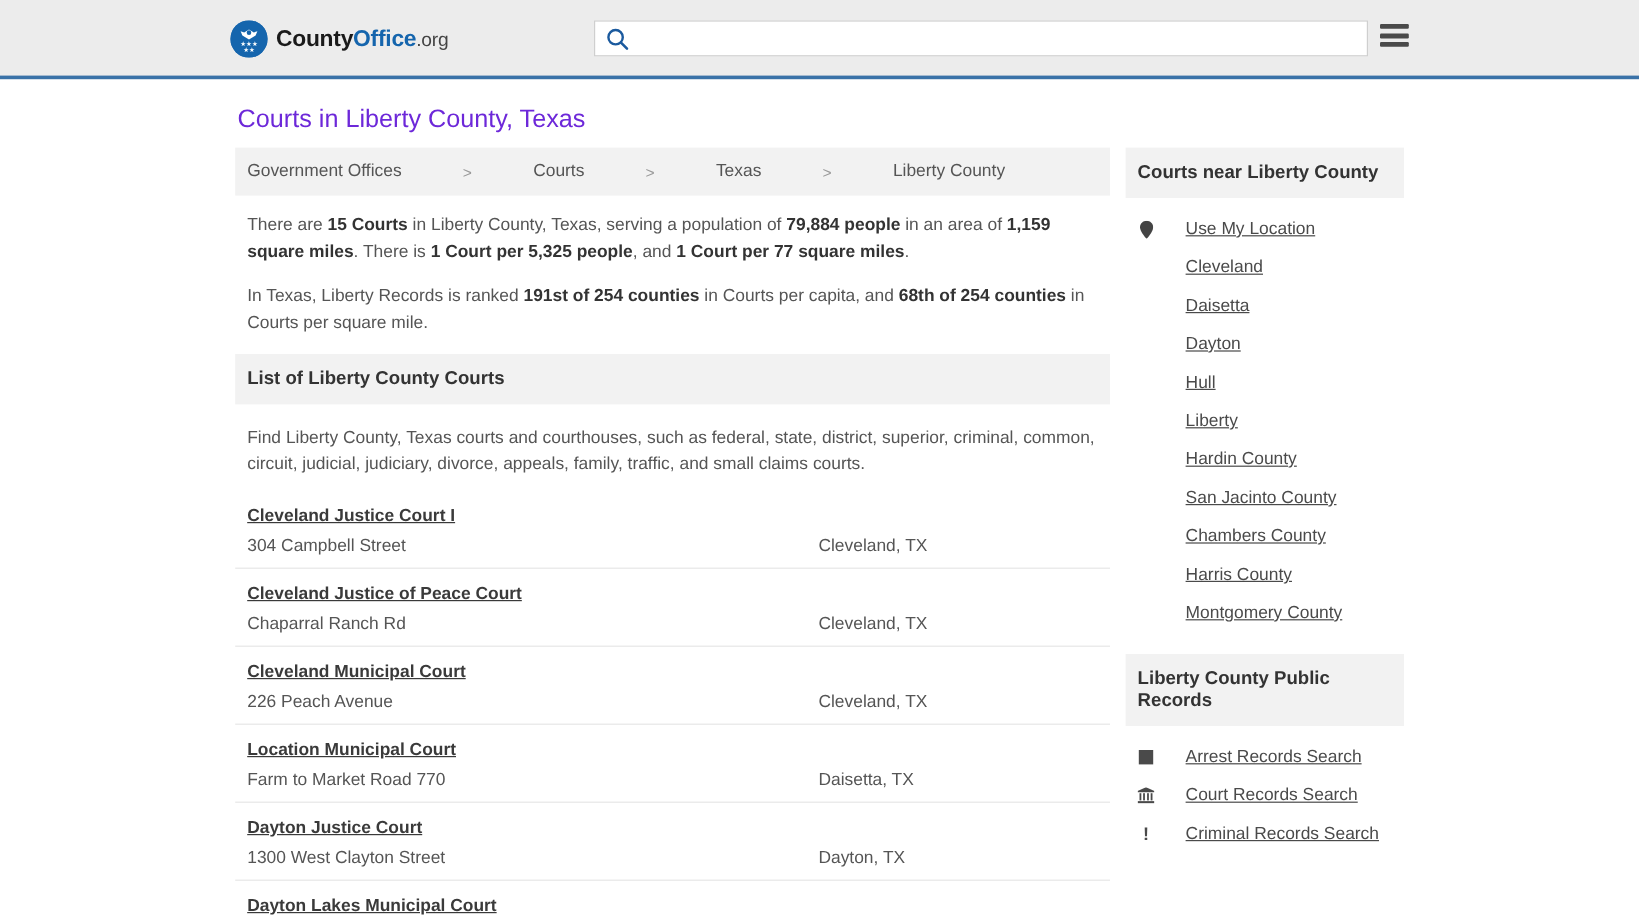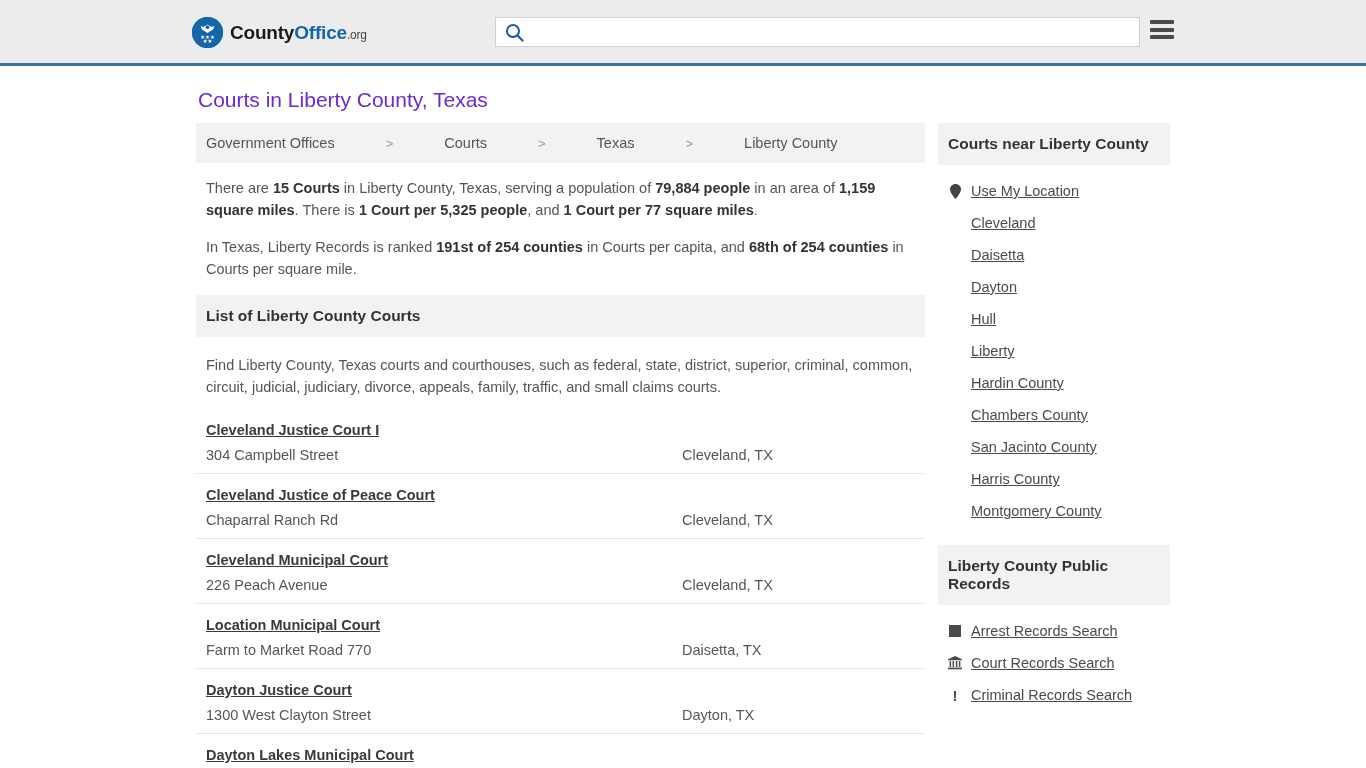--- a/index.html
+++ b/index.html
@@ -26,21 +26,21 @@
   .logo-mark {
     width: 31px; height: 31px; border-radius: 50%;
     background: #1565ad; position: relative; flex: none;
   }
   .logo-mark svg { position:absolute; left:0; top:0; }
   .logo-text {
     font-size: 19px; color: #1a1a1a; letter-spacing: -0.2px; white-space: nowrap;
   }
   .logo-text .b { font-weight: bold; color: #1a1a1a; }
   .logo-text .blue { color: #1565ad; font-weight: bold; }
-  .logo-text .org { color: #444; font-size: 12px; }
+  .logo-text .org { color: #444; font-size: 16px; }
 
   .search-wrap {
     position: absolute; left: 495px; top: 17px;
     width: 645px; height: 30px;
     background: #fff; border: 1px solid #cfcfcf;
     display: flex; align-items: center;
   }
   .search-input {
     flex: 1; height: 28px; border: 0; outline: none;
     padding: 0 10px; font-size: 14.5px; color: #333;
@@ -102,21 +102,21 @@
     margin-bottom: 9px;
   }
   .court-meta { display: flex; font-size: 14.5px; color: #555; }
   .court-addr { width: 476px; }
   .court-city { }
 
   
   .side-panel { margin-bottom: 14px; }
   .side-links { padding: 10px 10px 4px 10px; }
   .side-link-row {
-    display: flex; align-items: center; gap: 9px; padding: 8px 0;
+    display: flex; align-items: center; gap: 26px; padding: 8px 0;
   }
   .side-link {
     font-size: 14.5px; color: #4a4a4a; text-decoration: underline; cursor: pointer;
   }
   .ico { width: 14px; flex: none; display: flex; align-items: center; justify-content: center; color: #444; }
   .ico-square { width: 12px; height: 12px; background: #4a4a4a; display:block; }
   .ico-bang { font-weight: bold; font-size: 15px; line-height: 1; color: #4a4a4a; }
 </style>
 </head>
 <body>
@@ -241,25 +241,25 @@
             <div class="side-link-row">
               <span class="ico"></span>
               <a class="side-link">Liberty</a>
             </div>
             <div class="side-link-row">
               <span class="ico"></span>
               <a class="side-link">Hardin County</a>
             </div>
             <div class="side-link-row">
               <span class="ico"></span>
+              <a class="side-link">San Jacinto County</a>
+            </div>
+            <div class="side-link-row">
+              <span class="ico"></span>
               <a class="side-link">Chambers County</a>
-            </div>
-            <div class="side-link-row">
-              <span class="ico"></span>
-              <a class="side-link">San Jacinto County</a>
             </div>
             <div class="side-link-row">
               <span class="ico"></span>
               <a class="side-link">Harris County</a>
             </div>
             <div class="side-link-row">
               <span class="ico"></span>
               <a class="side-link">Montgomery County</a>
             </div>
           </div>

